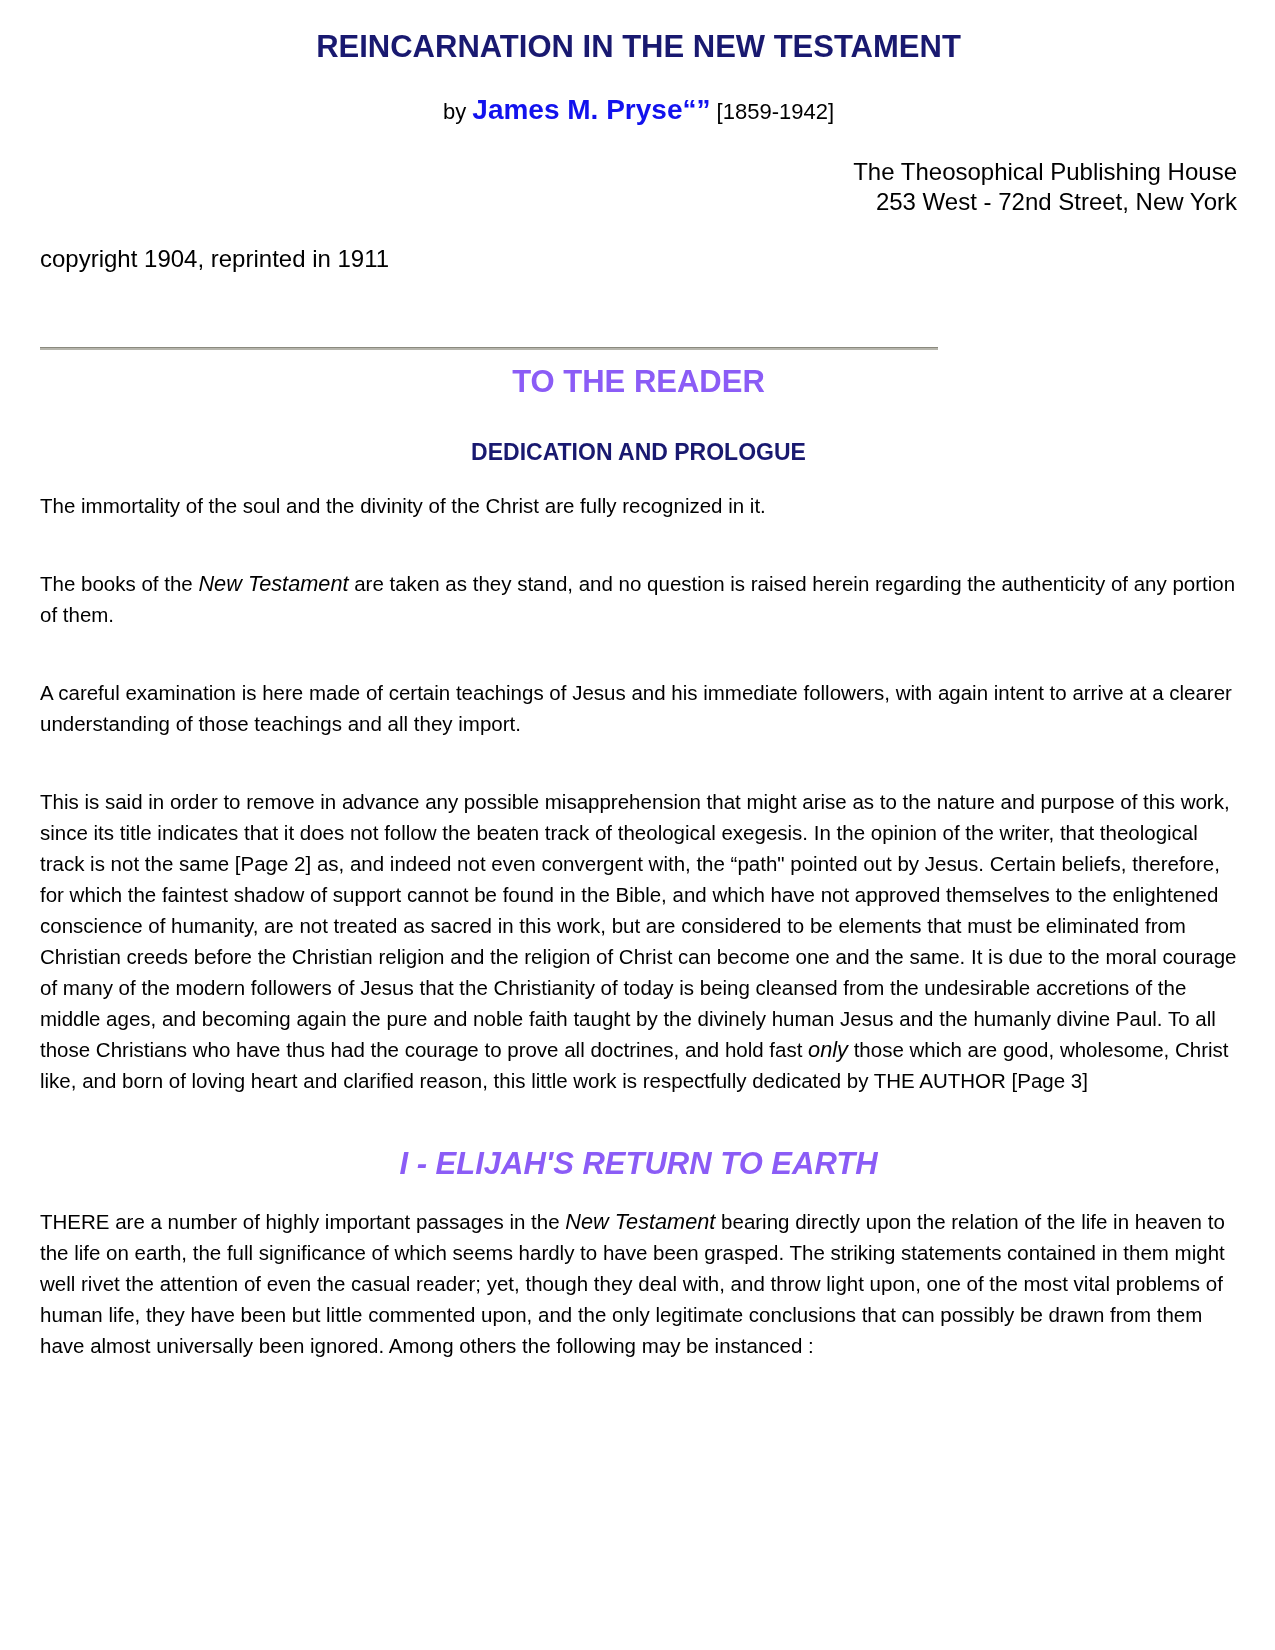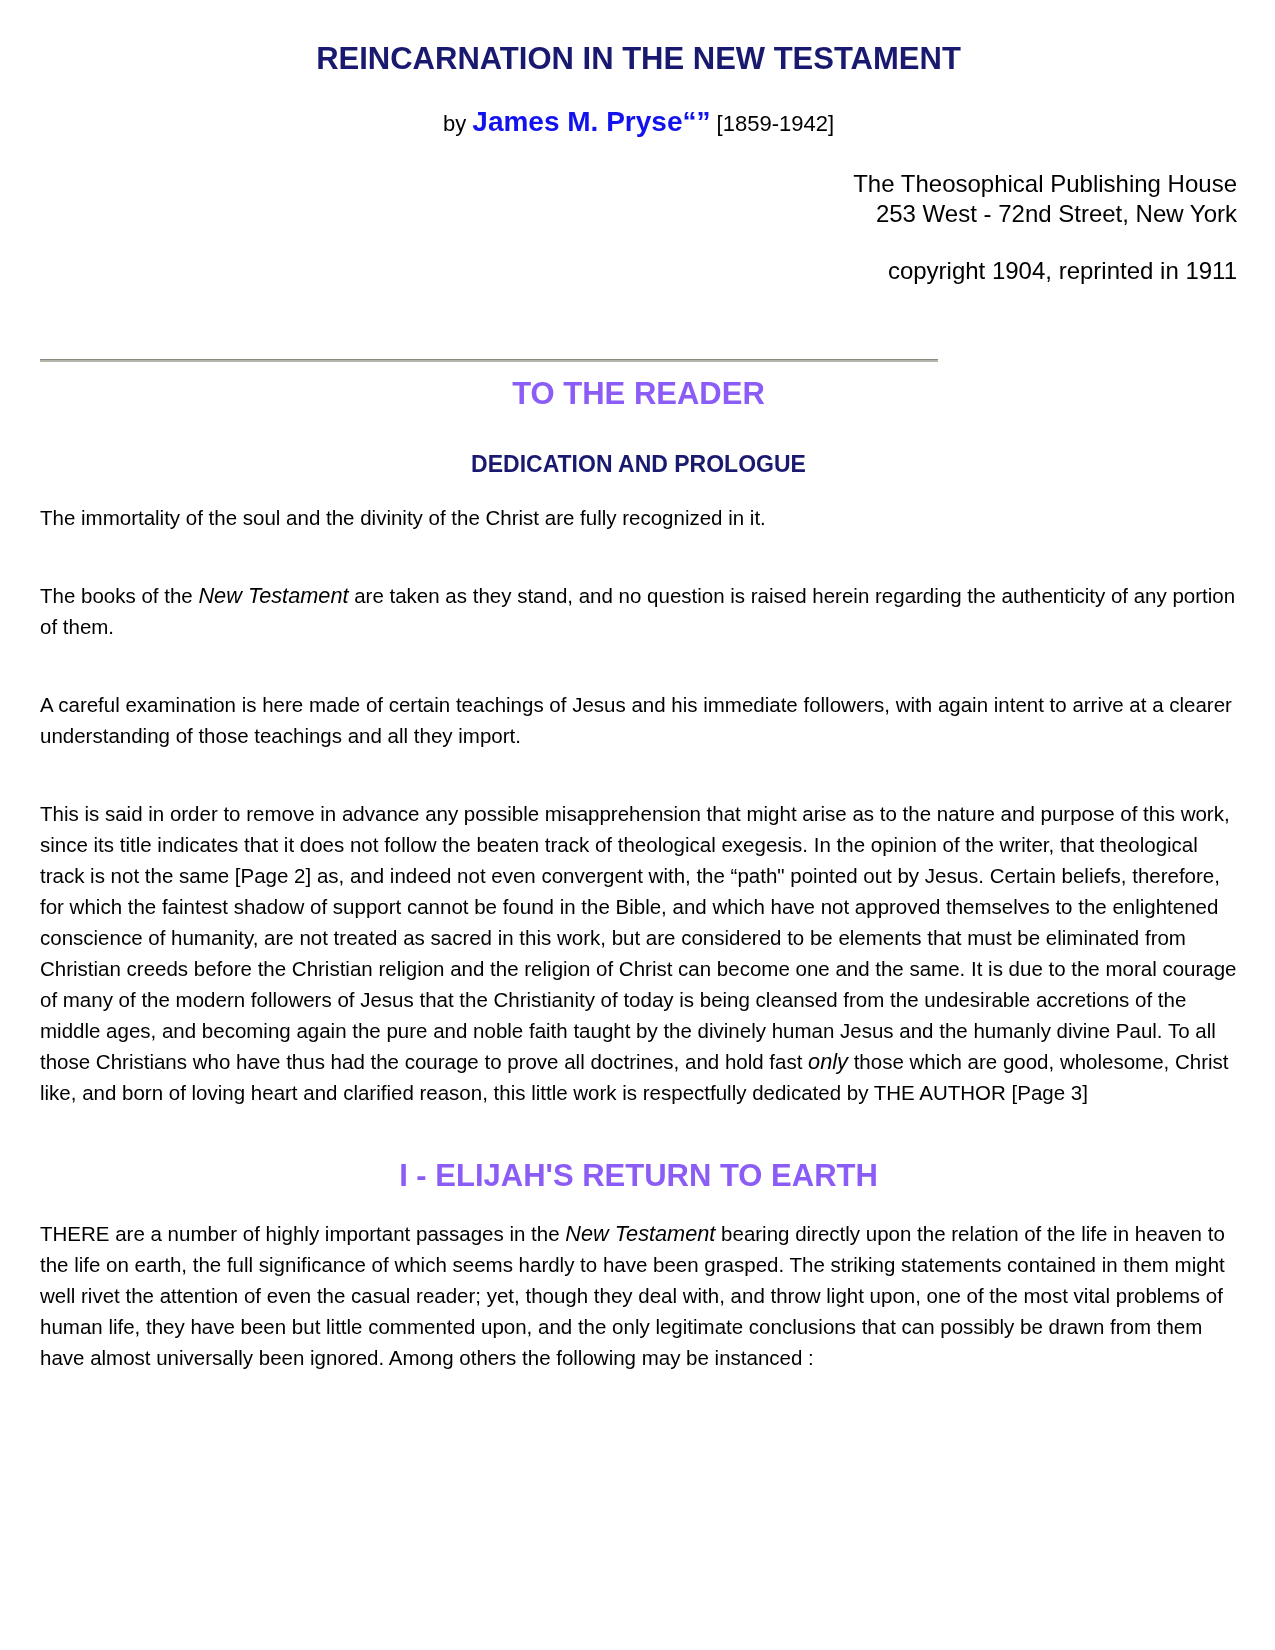--- a/index.html
+++ b/index.html
@@ -14,21 +14,21 @@
     box-sizing: border-box;
     padding: 0 38px 40px 40px;
     background: #ffffff;
     font-family: "Liberation Sans", "DejaVu Sans", sans-serif;
     color: #000000;
   }
 
   
   .doc-title {
     margin: 0;
-    padding-top: 42px;
+    padding-top: 30px;
     text-align: center;
     font-size: 31px;
     line-height: 34px;
     font-weight: bold;
     color: #191970;
   }
   .byline {
     margin-top: 30px;
     text-align: center;
     font-size: 22px;
@@ -48,21 +48,21 @@
     color: #1212ee;
   }
   .publisher {
     margin-top: 29px;
     text-align: right;
     font-size: 24px;
     line-height: 30px;
   }
   .copyright {
     margin-top: 27px;
-    text-align: right;
+    text-align: left;
     font-size: 24px;
     line-height: 30px;
   }
 
   
   .section-divider {
     margin-top: 73px;
     width: 75%;
     height: 2px;
     background: #b6b5ac;
@@ -82,20 +82,21 @@
   .h3-heading {
     margin: 38px 0 0 0;
     text-align: center;
     font-size: 23px;
     line-height: 28px;
     font-weight: bold;
     color: #191970;
   }
   .chapter-heading {
     margin-top: 50px;
+    font-style: italic;
   }
 
   
   .paragraphs p {
     margin: 0 0 47px 0;
     font-size: 20.5px;
     line-height: 31px;
     text-align: left;
   }
   .paragraphs p:first-child { margin-top: 24px; }

